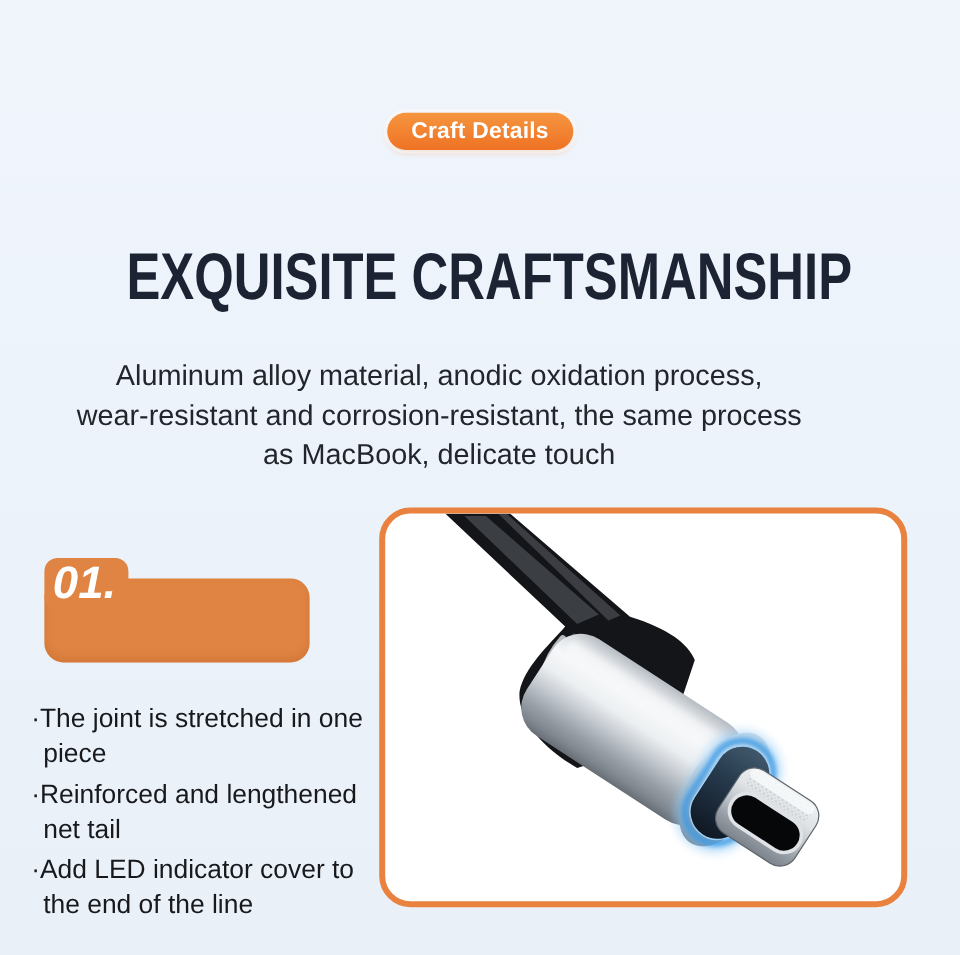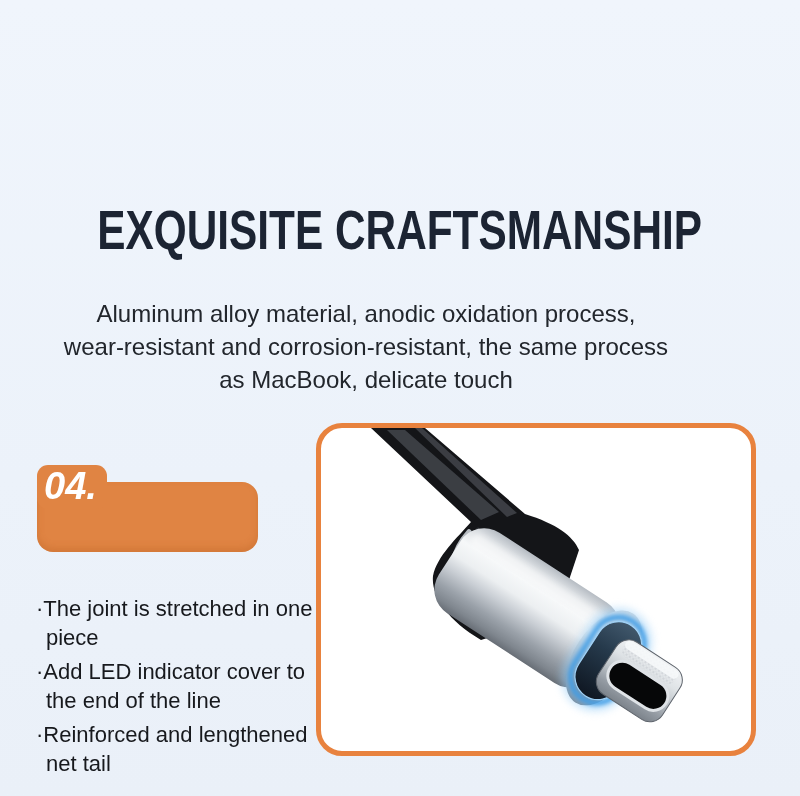--- a/index.html
+++ b/index.html
@@ -16,21 +16,21 @@
     height:31px;line-height:31px;padding:0 20px;
     background:linear-gradient(180deg,#f6953f 0%,#ee7224 100%);
     border-radius:16px;
     box-shadow:0 0 0 3px rgba(255,255,255,.45),0 2px 5px rgba(232,125,45,.35);
     color:#ffffff;font-size:19px;font-weight:bold;letter-spacing:.2px;
     white-space:nowrap;
   }
   
   .heading{
     position:absolute;top:199px;left:0;width:800px;margin:0;
-    text-align:center;line-height:62px;
+    text-align:right;line-height:62px;
     color:#1c2433;font-size:55px;font-weight:bold;
   }
   .heading-inner{display:inline-block;transform:scaleX(.77);transform-origin:50% 50%;white-space:nowrap;letter-spacing:0px;}
   
   .subtitle{
     position:absolute;top:297px;left:0;width:732px;margin:0;
     text-align:center;white-space:pre-line;
     color:#22262c;font-size:24px;line-height:33px;
   }
   
@@ -47,59 +47,60 @@
     font-style:italic;font-weight:bold;
   }
   .feature-title{
     position:absolute;left:7px;bottom:9px;
     color:#ffffff;font-size:25px;line-height:28px;letter-spacing:-.6px;
     white-space:nowrap;
   }
   
   .bullets{
     position:absolute;left:18px;top:576px;width:310px;
-    margin:18px;padding:0;list-style:none;
+    margin:8px;padding:0;list-style:none;
     color:#17191d;font-size:22px;line-height:29px;
   }
   .bullets li{
     white-space:pre-line;
     margin:0 0 5px 0;
     text-indent:-10px;padding-left:10px;
   }
   
   .photo{
     position:absolute;left:316px;top:423px;width:440px;height:333px;
     box-sizing:border-box;border:5px solid #e8823e;border-radius:26px;
     background:#ffffff;overflow:hidden;
   }
   .photo svg{display:block;}
 </style>
 </head>
 <body>
 
 <div class="canvas">
 
+  <div class="badge">Craft Details</div>
 
   <h1 class="heading"><span class="heading-inner">EXQUISITE CRAFTSMANSHIP</span></h1>
 
   <p class="subtitle">Aluminum alloy material, anodic oxidation process,
 wear-resistant and corrosion-resistant, the same process
 as MacBook, delicate touch</p>
 
   <div class="feature">
-    <span class="feature-num">04.</span>
+    <span class="feature-num">01.</span>
   </div>
 
   <ul class="bullets">
     <li>·The joint is stretched in one
 piece</li>
+    <li>·Reinforced and lengthened
+net tail</li>
     <li>·Add LED indicator cover to
 the end of the line</li>
-    <li>·Reinforced and lengthened
-net tail</li>
   </ul>
 
   <div class="photo">
     <svg width="430" height="323" viewBox="0 0 430 323" aria-hidden="true">
       <defs>
         <linearGradient id="bodyGrad" x1="0" y1="0" x2="0" y2="1">
           <stop offset="0" stop-color="#b6bcc3"></stop>
           <stop offset="0.1" stop-color="#d9dde1"></stop>
           <stop offset="0.28" stop-color="#f6f8f9"></stop>
           <stop offset="0.45" stop-color="#eceff1"></stop>

